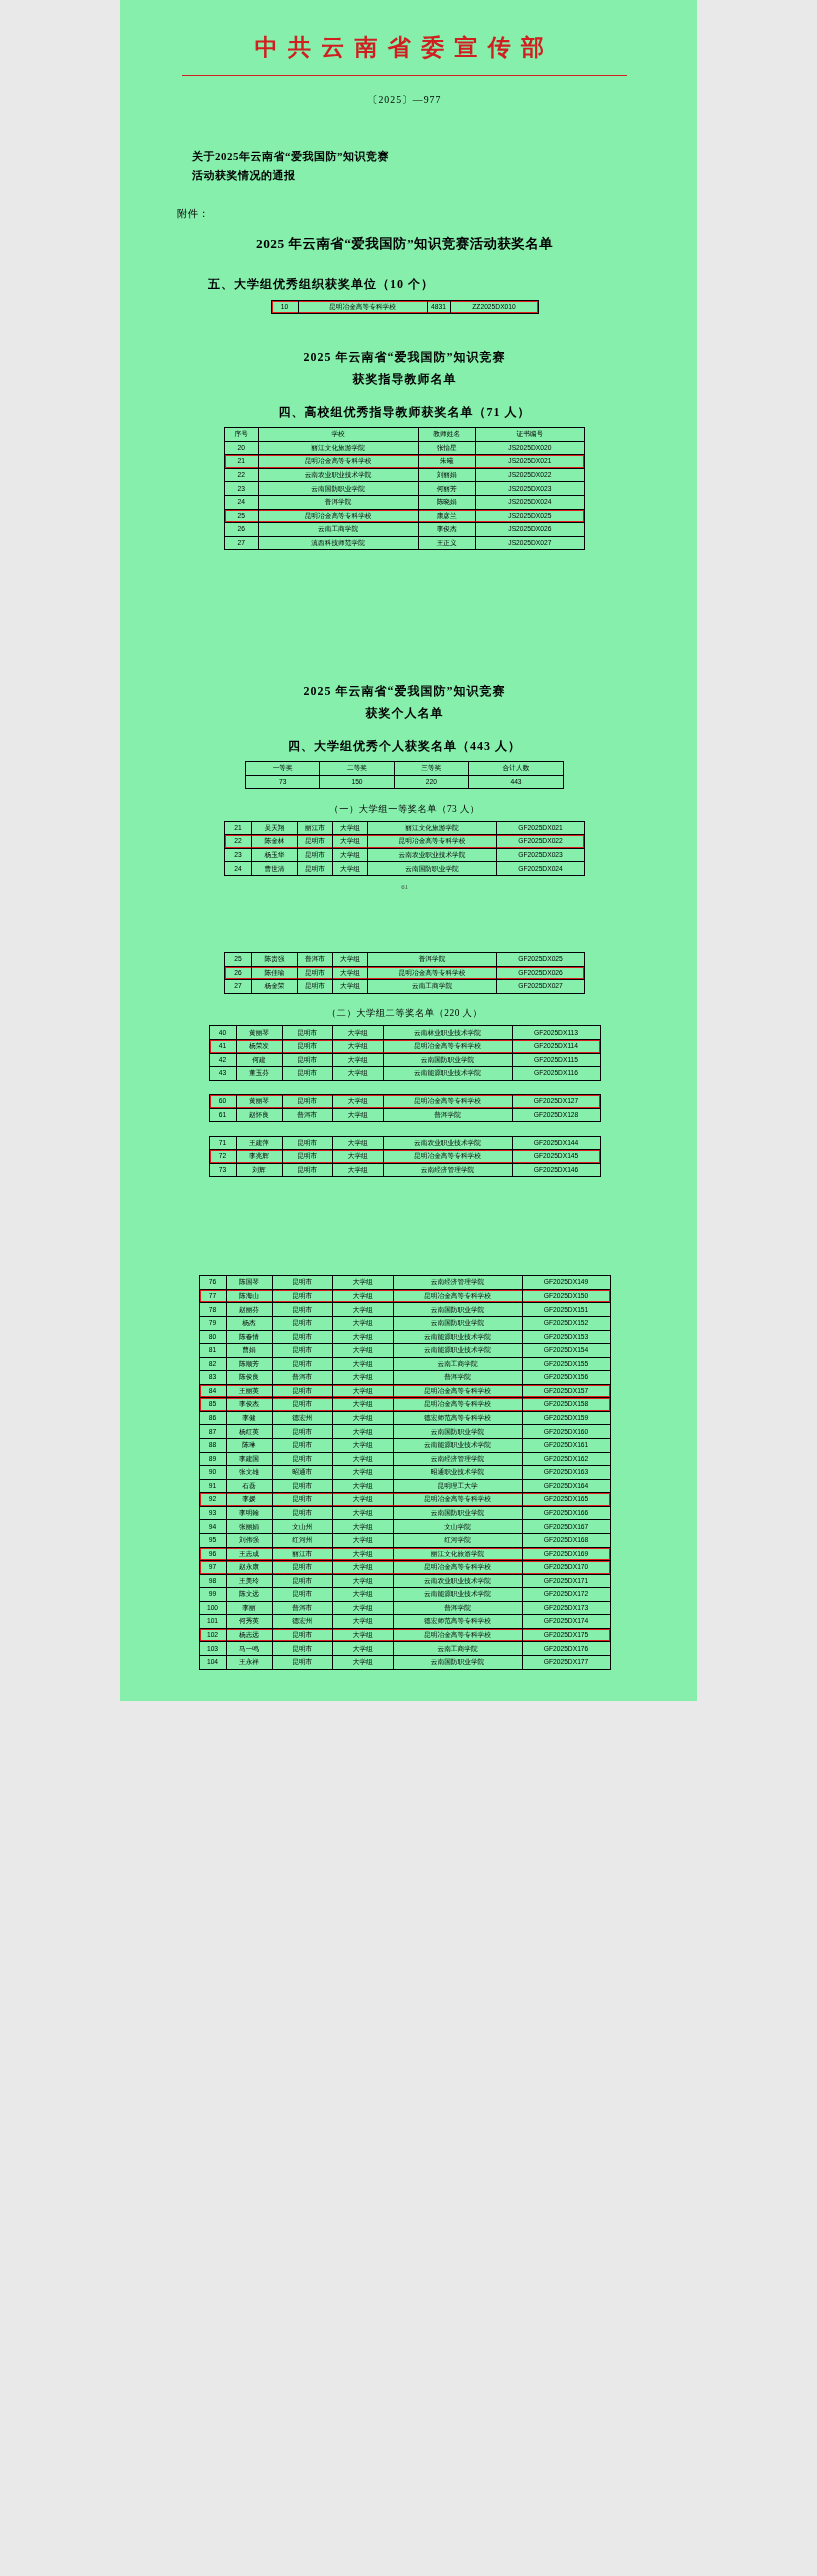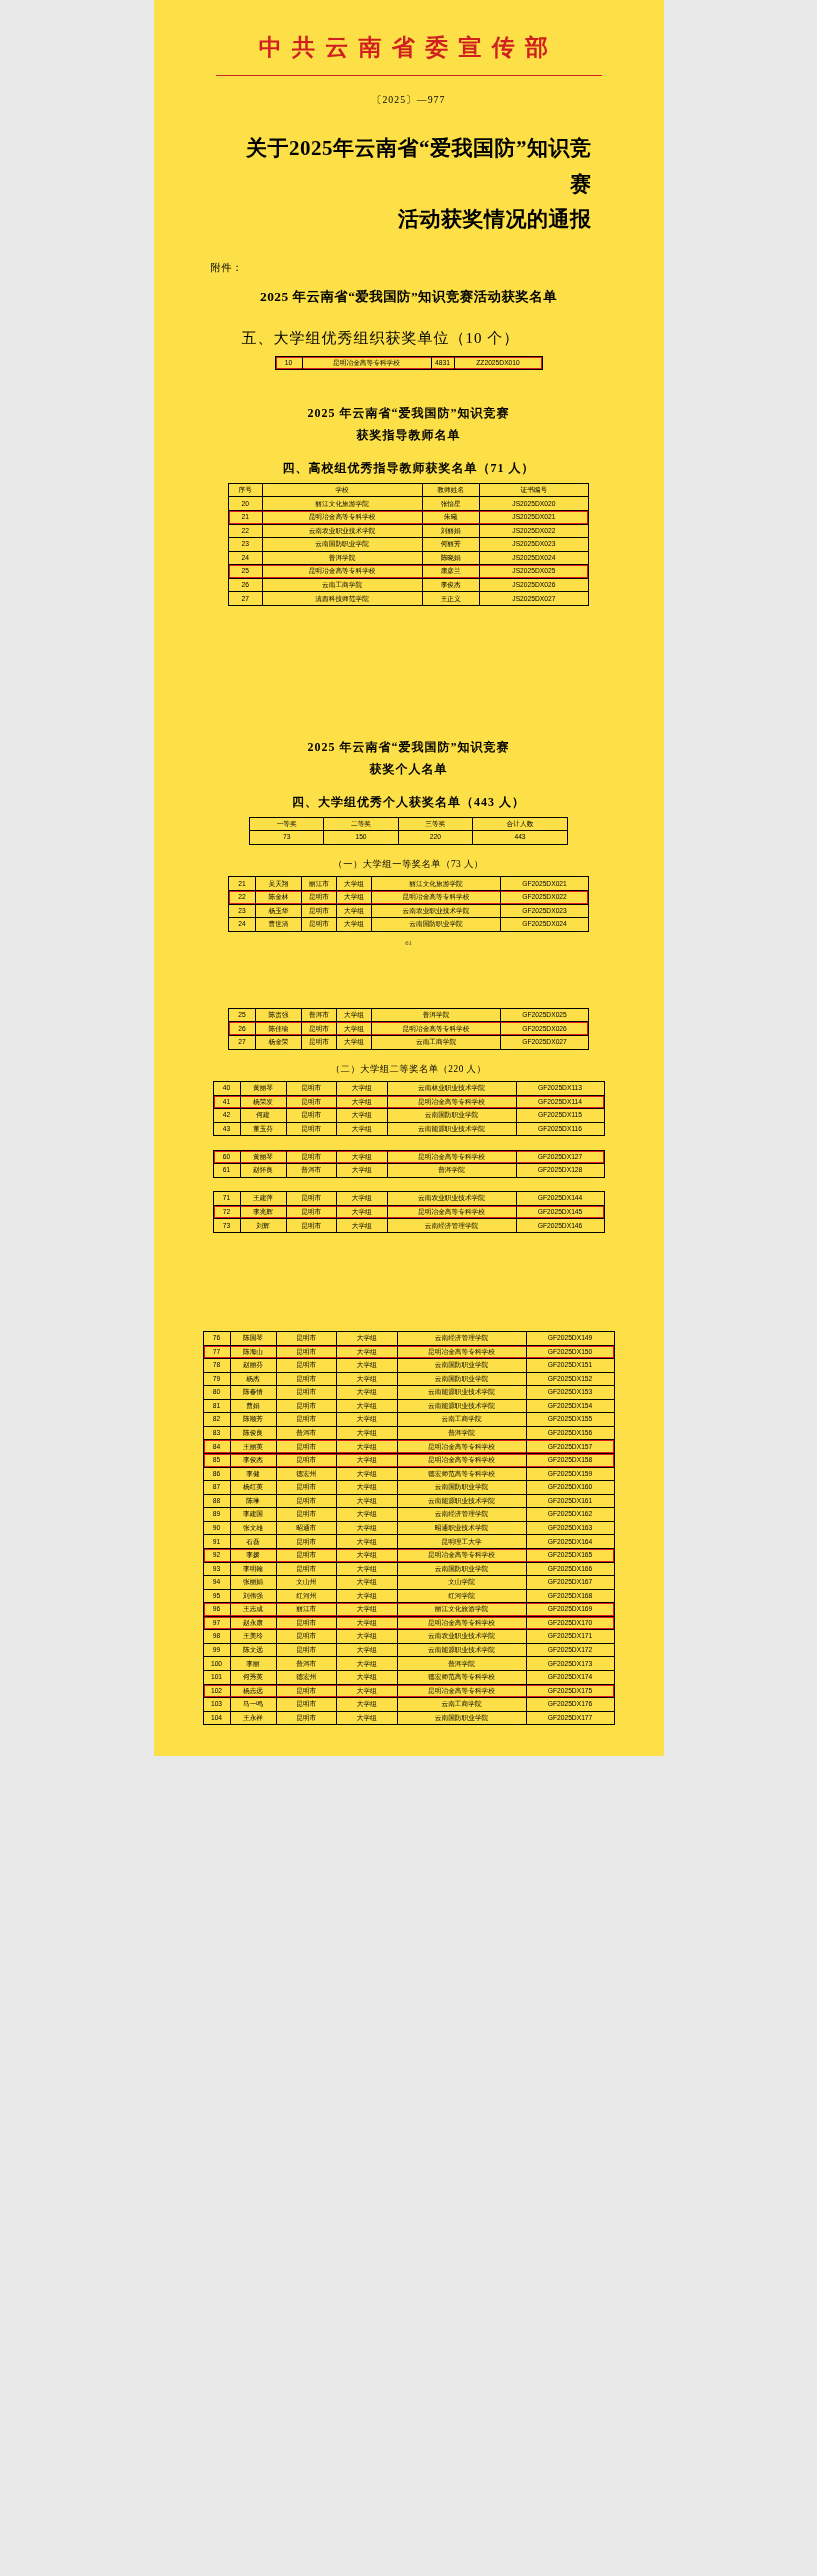--- a/index.html
+++ b/index.html
@@ -10,24 +10,24 @@
     font-family:"Liberation Serif", serif;
     color:#000;
   }
   .page {
     width:817px;
     margin:0 auto;
     background:#e9e9e9;
     padding:0;
   }
   .sheet {
-    background:#fde047;
+    background:#86efac;
     margin:0 auto;
-    width:510px;
-    padding:0 0 0 0;
+    width:577px;
+    padding:0 8px 0 0;
   }
   
   .masthead {
     padding:31px 0 0 0;
     text-align:center;
   }
   .masthead .line1, .masthead .line2 {
     color:#cf1f1f;
     font-weight:bold;
     letter-spacing:10.3px;
@@ -43,43 +43,43 @@
     margin:13.4px 62px 0 62px;
   }
   .docnum {
     text-align:center;
     font-size:9.8px;
     margin:17.5px 0 0 0;
     letter-spacing:1px;
   }
   
   .title-main {
-    text-align:right;
-    font-size:21px;
+    text-align:left;
+    font-size:11px;
     font-weight:bold;
     line-height:1.7;
-    margin:24px 72px 0 72px;
+    margin:40px 72px 0 72px;
     letter-spacing:0.5px;
   }
   .attach {
     margin:23px 0 0 57px;
     font-size:10.3px;
     letter-spacing:0.5px;
   }
   .attach-title {
     text-align:center;
     font-size:13.4px;
     font-weight:bold;
     margin:13.4px 0 0 0;
     letter-spacing:0.5px;
   }
   .section-head {
     text-align:center;
-    font-size:15px;
-    font-weight:normal;
+    font-size:12px;
+    font-weight:bold;
     margin:23px 0 7.2px 0;
     letter-spacing:1px;
   }
   .section-head.left {
     text-align:left;
     margin-left:88px;
   }
   .big-head {
     text-align:center;
     font-size:12px;

